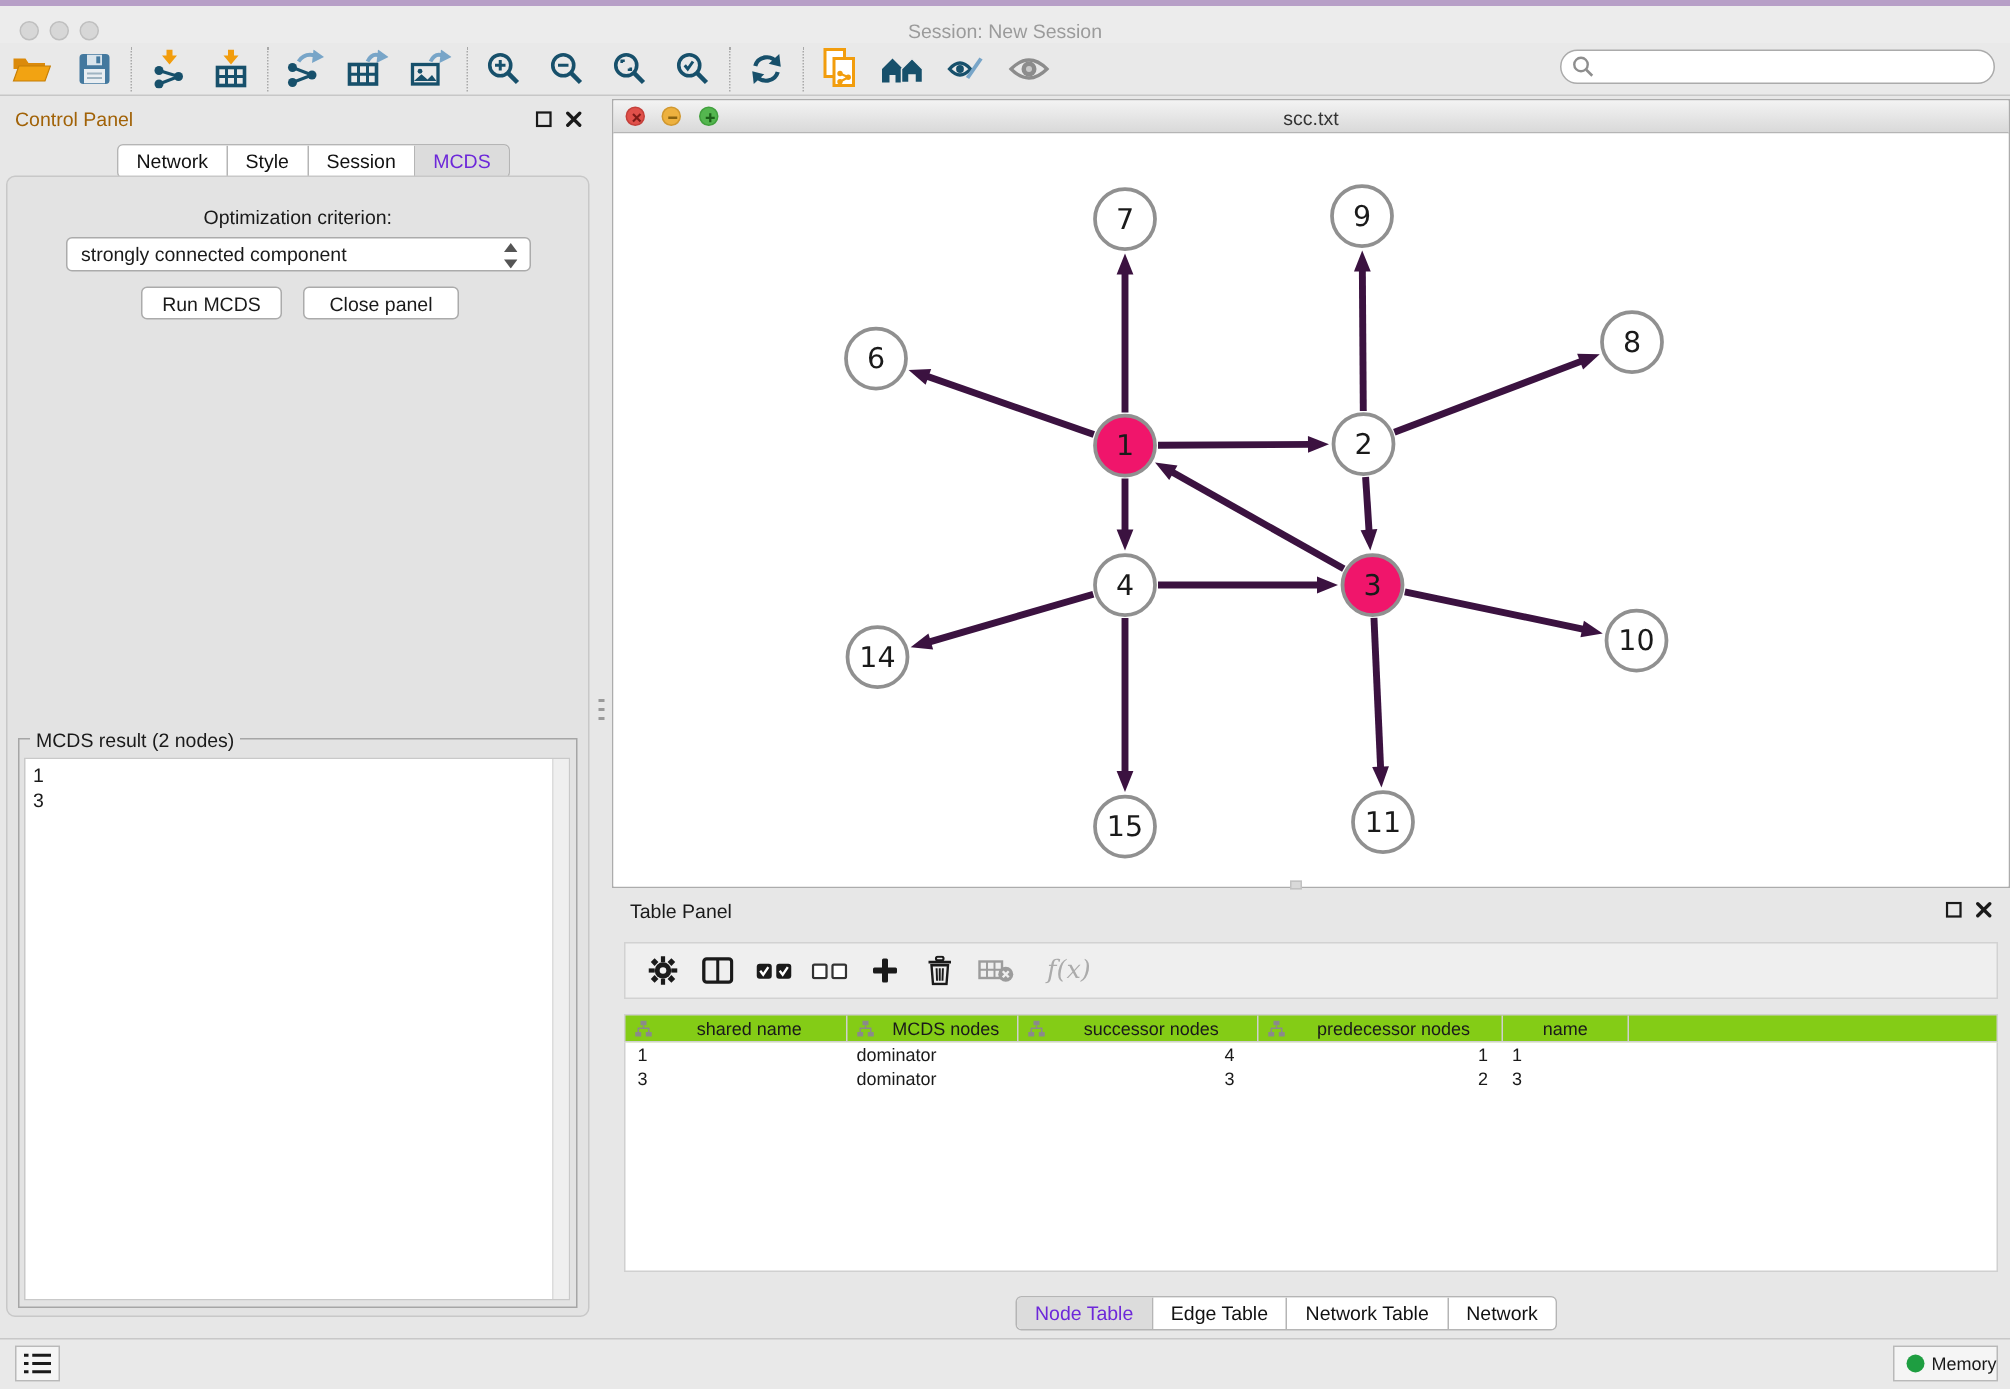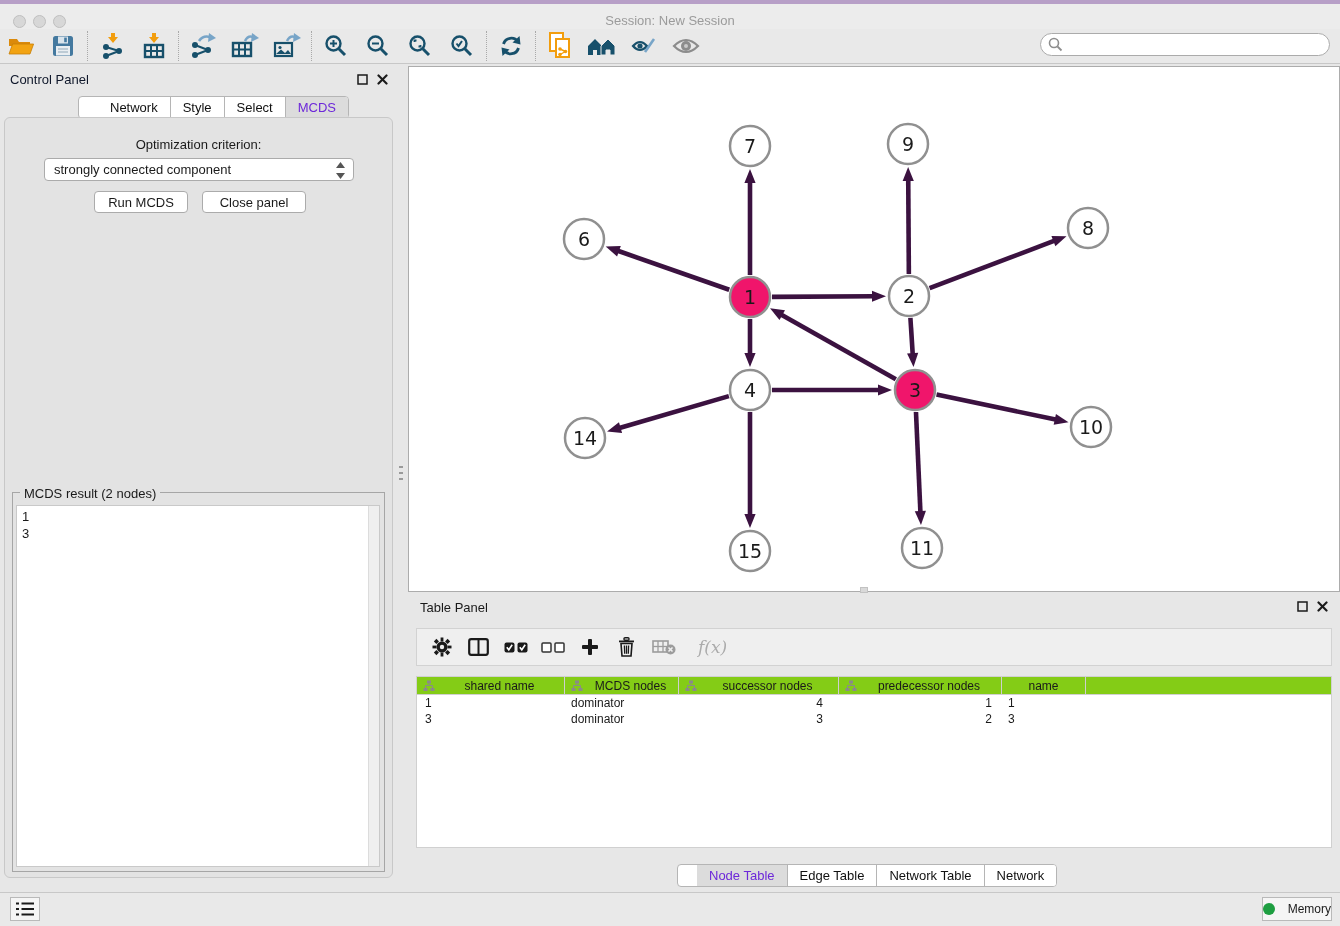--- a/index.html
+++ b/index.html
@@ -20,24 +20,24 @@
   #toolbar { left:0; top:29px; width:1340px; height:35px; background:#E9E9E9;
     border-bottom:1px solid #C7C7C7; display:flex; align-items:center; }
   .tb-icon { width:42px; height:30px; display:flex; align-items:center; justify-content:center; flex:0 0 auto; }
   .tb-sep { width:1px; height:30px; border-left:1px dotted #A9A9A9; margin:0 3px; flex:0 0 auto; }
   #search-wrap { position:absolute; right:10px; top:4px; width:290px; height:23px; }
   #search-input { width:100%; height:100%; border:1px solid #ABABAB; border-radius:12px;
     background:#FFF; padding:0 8px 0 26px; font-size:13px; outline:none; }
   #search-icon { position:absolute; left:8px; top:4px; }
 
   
-  #control-panel-title { left:10px; top:72px; font-size:13px; color:#0f172a; }
+  #control-panel-title { left:10px; top:72px; font-size:13px; color:#a16207; }
   .win-btns { display:flex; gap:9px; align-items:center; }
   #cp-btns { left:357px; top:74px; }
-  .tabrow { display:flex; border:1px solid #B5B5B5; border-radius:4px; overflow:hidden; background:#FFF;padding-left:19px; }
+  .tabrow { display:flex; border:1px solid #B5B5B5; border-radius:4px; overflow:hidden; background:#FFF; }
   .tabrow .tab { font-size:13px; padding:3px 12px; border-right:1px solid #B5B5B5; background:#FFF; color:#111; white-space:nowrap; }
   .tabrow .tab:last-child { border-right:none; }
   .tabrow .tab.active { background:#DCDCDC; color:#6d28d9; }
   #cp-tabs { left:78px; top:96px; }
   #cp-body { left:4px; top:117px; width:389px; height:761px; background:#E3E3E3;
     border:1px solid #C8C8C8; border-radius:6px; }
   #opt-label { left:4px; top:137px; width:389px; text-align:center; font-size:13px; }
   #opt-dropdown { left:44px; top:158px; width:310px; height:23px; background:#FFF;
     border:1px solid #ABABAB; border-radius:4px; font-size:13px; display:flex; align-items:center; padding-left:9px; }
   #opt-stepper { position:absolute; right:8px; top:3px; }
@@ -79,21 +79,21 @@
     border:1px solid #D0D0D0; border-top:none; overflow:hidden; }
   .t-row { display:flex; height:16px; font-size:12px; align-items:center; }
   .t-cell { overflow:hidden; white-space:nowrap; }
   #tp-tabs { left:677px; top:864px; }
 
   
   #status-bar { left:0; top:892px; width:1340px; height:34px; background:#E9E9E9; border-top:1px solid #C8C8C8; }
   #list-btn { left:10px; top:897px; width:30px; height:24px; background:#F5F5F5;
     border:1px solid #B9B9B9; display:flex; align-items:center; justify-content:center; }
   #memory-btn { left:1262px; top:897px; width:70px; height:24px; background:#F5F5F5;
-    border:1px solid #B9B9B9; display:flex; align-items:center; justify-content:space-between; gap:5px; font-size:12px; }
+    border:1px solid #B9B9B9; display:flex; align-items:center; justify-content:flex-end; gap:5px; font-size:12px; }
   #memory-dot { width:12px; height:12px; border-radius:50%; background:#1E9E41; }
 </style>
 </head>
 <body>
 
 <div id="purple-strip" class="abs"></div>
 <div id="titlebar" class="abs">
   <span id="titlebar-dots" class="abs">
     <span class="tl-dot"></span><span class="tl-dot"></span><span class="tl-dot"></span>
   </span>
@@ -254,21 +254,21 @@
     <rect x="1" y="1" width="9" height="9" fill="none" stroke="#1A1A1A" stroke-width="1.5"></rect>
   </svg>
   <svg width="11" height="11" viewBox="0 0 11 11">
     <line x1="1.5" y1="1.5" x2="9.5" y2="9.5" stroke="#1A1A1A" stroke-width="2.2" stroke-linecap="round"></line>
     <line x1="9.5" y1="1.5" x2="1.5" y2="9.5" stroke="#1A1A1A" stroke-width="2.2" stroke-linecap="round"></line>
   </svg>
 </span>
 <div id="cp-tabs" class="abs tabrow">
     <div class="tab">Network</div>
     <div class="tab">Style</div>
-    <div class="tab">Select</div>
+    <div class="tab">Session</div>
     <div class="tab active">MCDS</div>
   </div>
 <div id="cp-body" class="abs"></div>
 <div id="opt-label" class="abs">Optimization criterion:</div>
 <div id="opt-dropdown" class="abs">
   <span>strongly connected component</span>
   <svg id="opt-stepper" width="9" height="17" viewBox="0 0 9 17">
     <polygon points="4.5,0 9,6 0,6" fill="#555"></polygon>
     <polygon points="4.5,17 9,11 0,11" fill="#555"></polygon>
   </svg>
@@ -276,20 +276,42 @@
 <div id="run-btn" class="abs btn">Run MCDS</div>
 <div id="close-btn" class="abs btn">Close panel</div>
 <div id="result-group" class="abs"></div>
 <div id="result-title" class="abs">MCDS result (2 nodes)</div>
 <div id="result-area" class="abs">1
 3</div>
 <div id="result-scroll" class="abs"></div>
 <div id="cp-splitter-handle" class="abs"></div>
 
 <div id="net-win" class="abs">
+  <div id="net-titlebar" class="abs">
+    <span id="net-lights">
+      <span class="traffic" style="background:#E0504A;border:1px solid #C4403B;">
+        <svg width="13" height="13" viewBox="0 0 13 13">
+            <line x1="4" y1="4" x2="9" y2="9" stroke="#7E1A17" stroke-width="1.4"></line>
+            <line x1="9" y1="4" x2="4" y2="9" stroke="#7E1A17" stroke-width="1.4"></line>
+          </svg>
+      </span>
+      <span class="traffic" style="background:#EDB13F;border:1px solid #D1982F;">
+        <svg width="13" height="13" viewBox="0 0 13 13">
+            <line x1="3.5" y1="6.5" x2="9.5" y2="6.5" stroke="#8A6310" stroke-width="1.6"></line>
+          </svg>
+      </span>
+      <span class="traffic" style="background:#54B64F;border:1px solid #41A03D;">
+        <svg width="13" height="13" viewBox="0 0 13 13">
+            <line x1="3.5" y1="6.5" x2="9.5" y2="6.5" stroke="#1C6119" stroke-width="1.5"></line>
+            <line x1="6.5" y1="3.5" x2="6.5" y2="9.5" stroke="#1C6119" stroke-width="1.5"></line>
+          </svg>
+      </span>
+    </span>
+    <div id="net-title" class="abs">scc.txt</div>
+  </div>
   <svg id="net-canvas" class="abs" width="930" height="502" viewBox="0 0 930 502">
       <line x1="341" y1="186" x2="341" y2="92" stroke="#3B1240" stroke-width="4.6"></line>
       <polygon points="341,80 346.6,94 335.4,94" fill="#3B1240"></polygon>
       <line x1="320.23121807335133" y1="200.7434376400866" x2="208.04124397421378" y2="161.54453102713495" stroke="#3B1240" stroke-width="4.6"></line>
       <polygon points="196.71281746876906,157.5864061035458 211.77644002279615,156.91761947852558 208.08219009411297,167.49081755027402" fill="#3B1240"></polygon>
       <line x1="362.9995649035371" y1="207.86163795658152" x2="465.0006921989183" y2="207.2201214327112" stroke="#3B1240" stroke-width="4.6"></line>
       <polygon points="477.0004548735749,207.14465122721023 463.035951182376,212.83258904846778 462.9655123239084,201.63281055212164" fill="#3B1240"></polygon>
       <line x1="341" y1="230" x2="341" y2="266" stroke="#3B1240" stroke-width="4.6"></line>
       <polygon points="341,278 335.4,264 346.6,264" fill="#3B1240"></polygon>
       <line x1="499.85526629008274" y1="185.00047609257842" x2="499.23025817486837" y2="89.99924257998887" stroke="#3B1240" stroke-width="4.6"></line>

